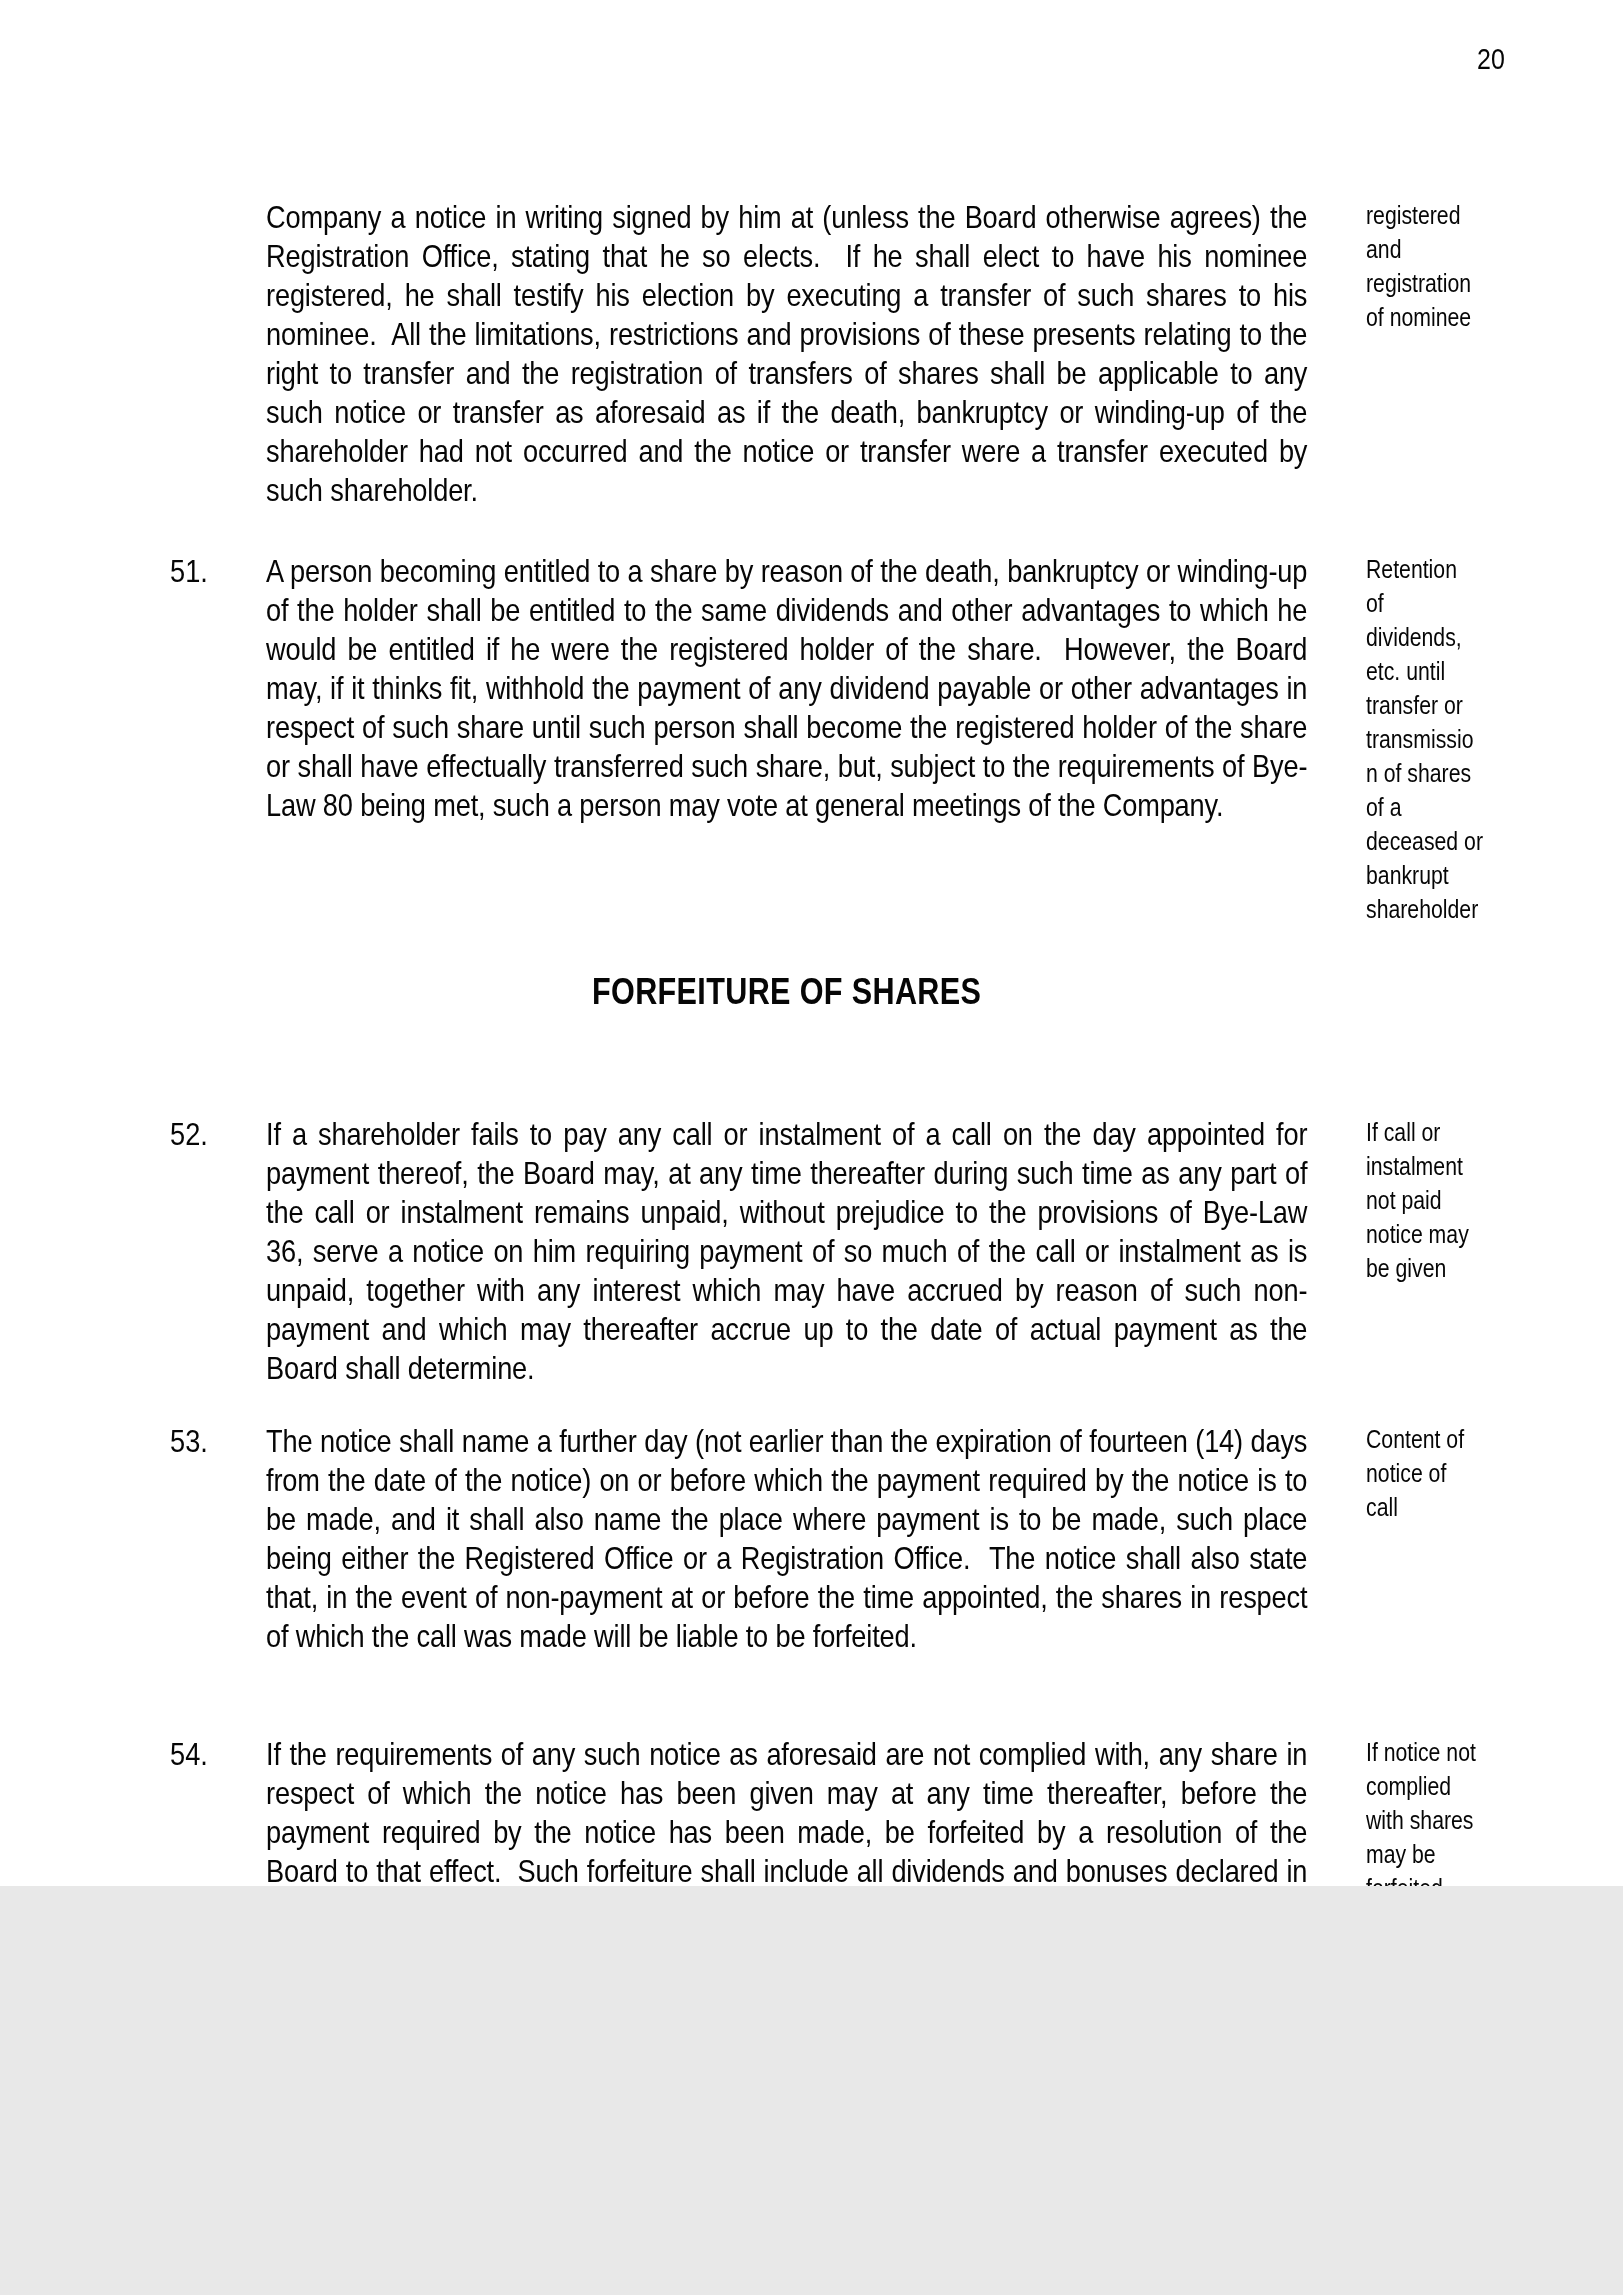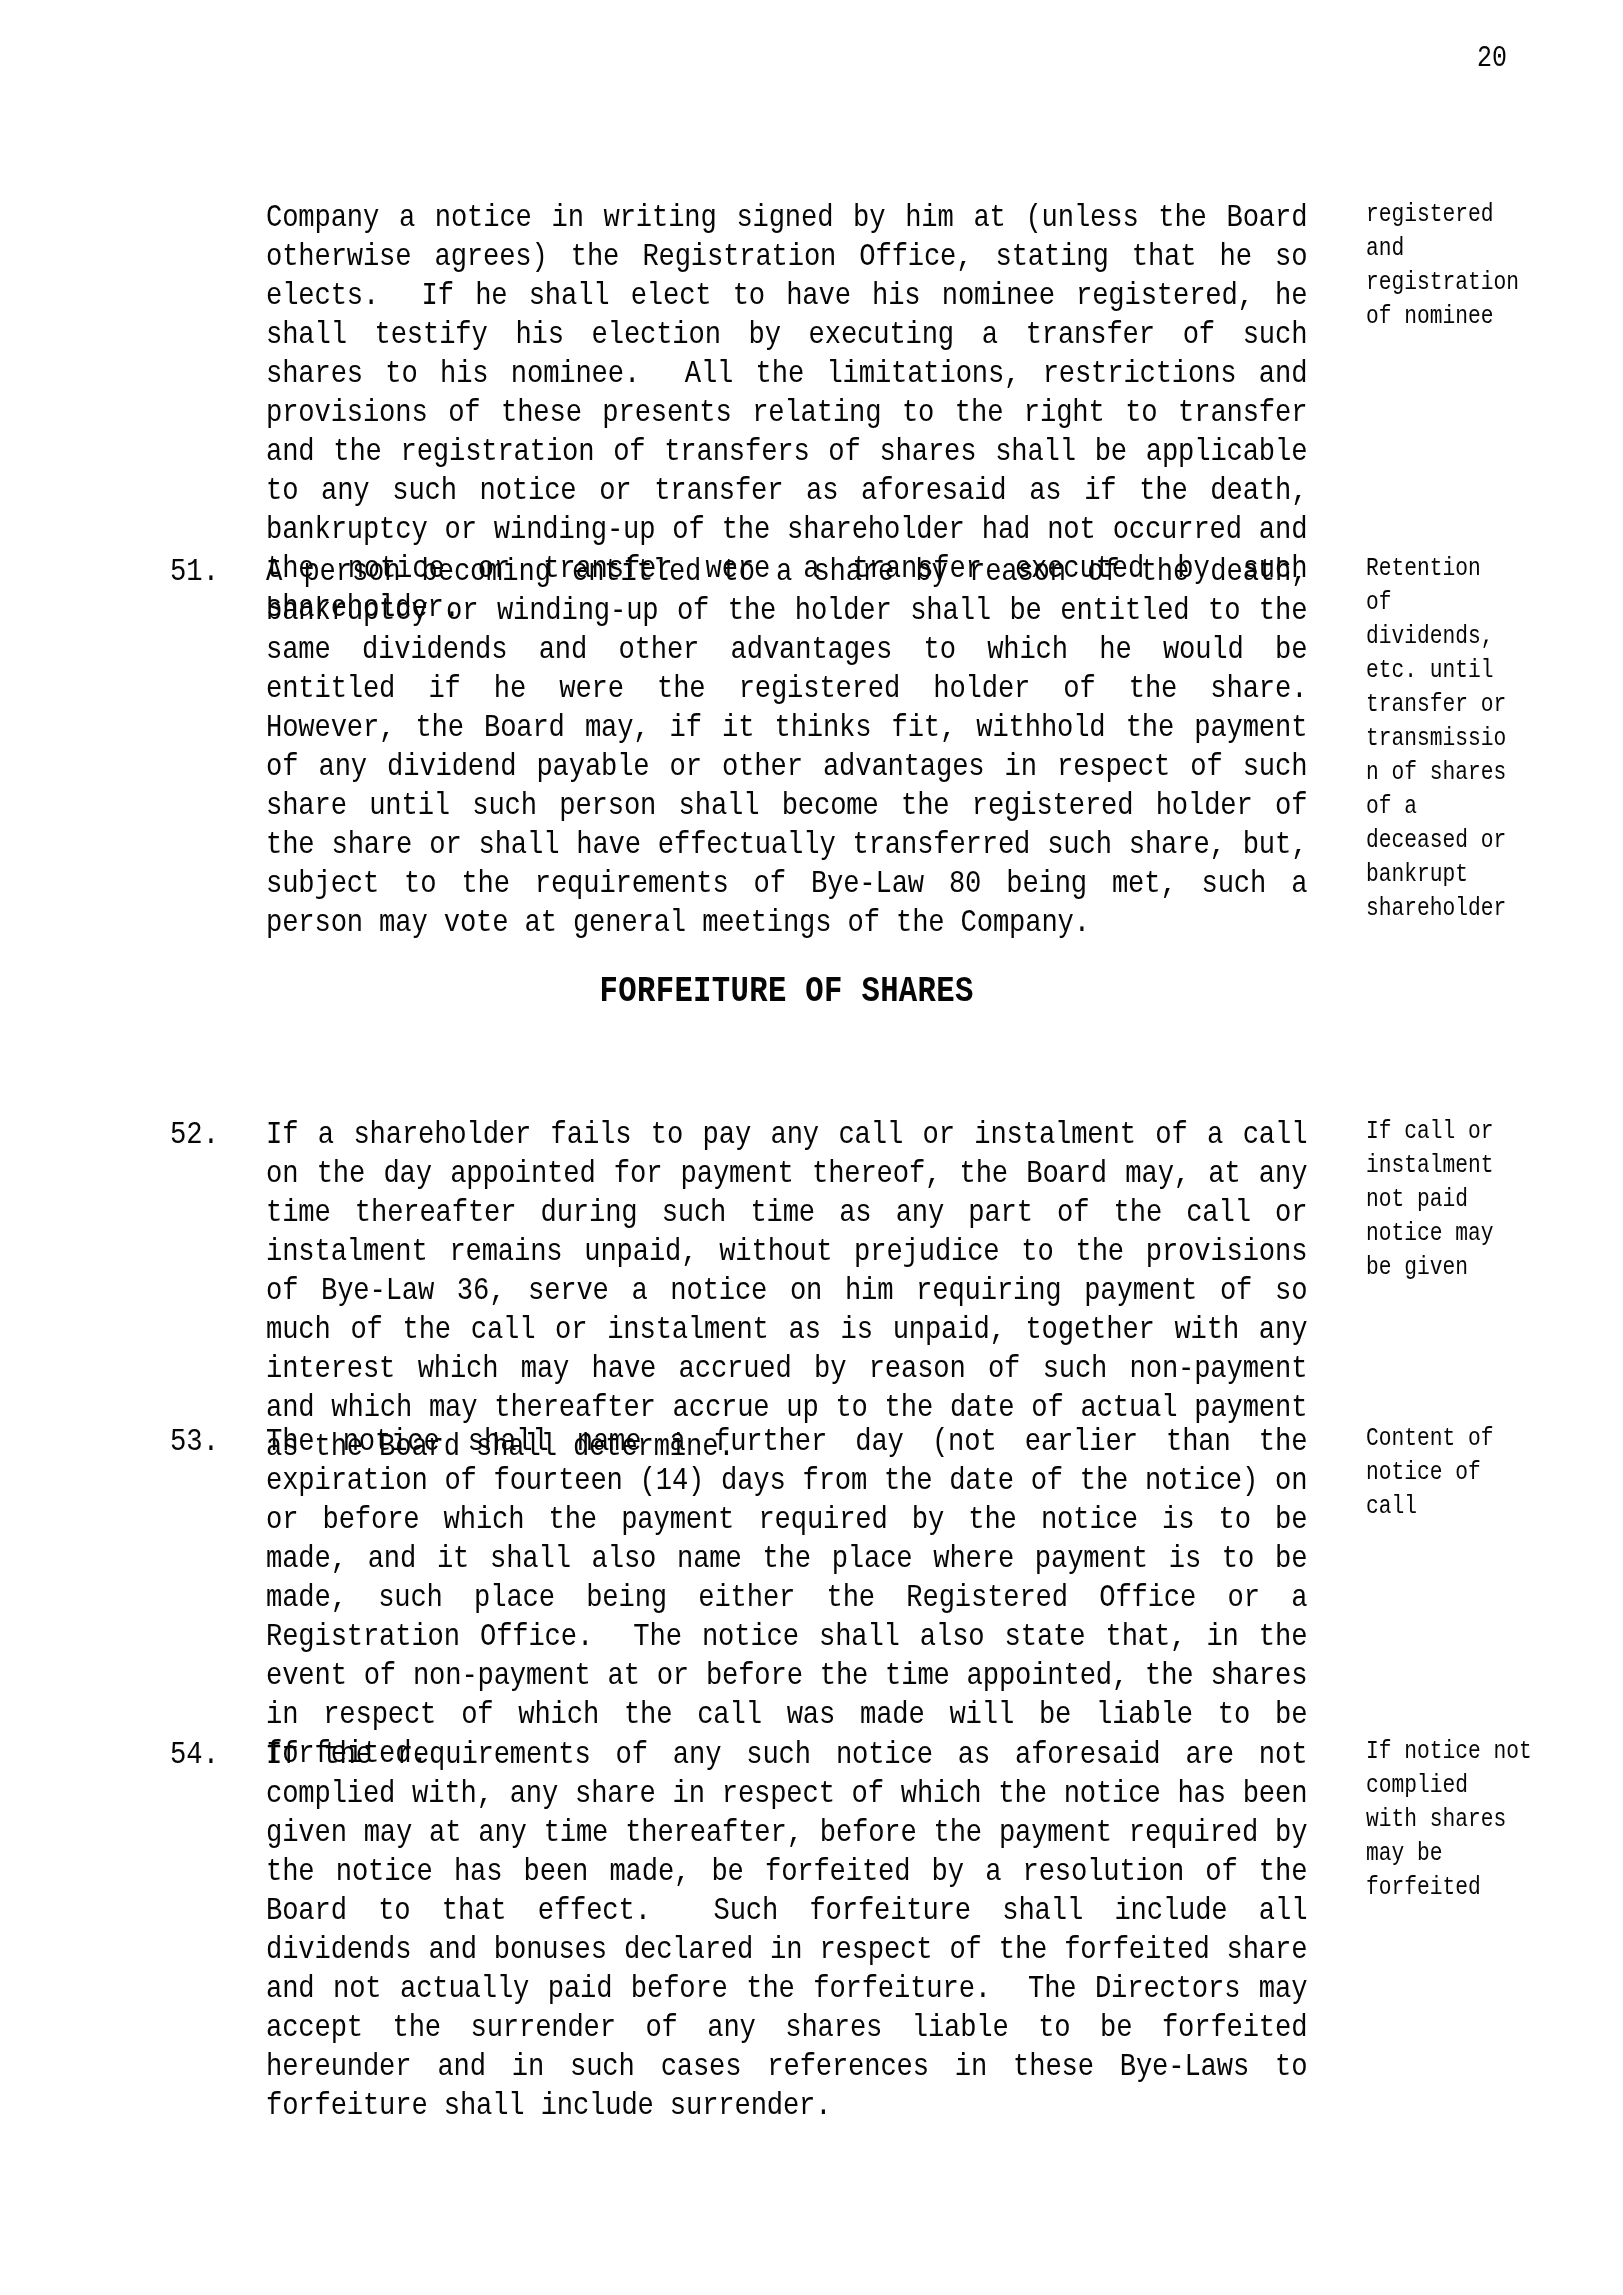--- a/index.html
+++ b/index.html
@@ -3,25 +3,25 @@
 <meta charset="utf-8">
 <style>
   html, body {
     margin: 0;
     padding: 0;
     background: #e8e8e8;
   }
   .page {
     position: relative;
     width: 1623px;
-    height: 2295px;
+    height: 1886px;
     margin: 0 auto;
     background: #ffffff;
     color: #060606;
-    font-family: Liberation Mono, monospace;
+    font-family: Liberation Sans, sans-serif;
     overflow: hidden;
   }
   .page-number {
     position: absolute;
     left: 1477px;
     top: 42px;
     font-size: 29.4px;
     line-height: 34px;
     transform: scaleX(0.85);
     transform-origin: left top;

